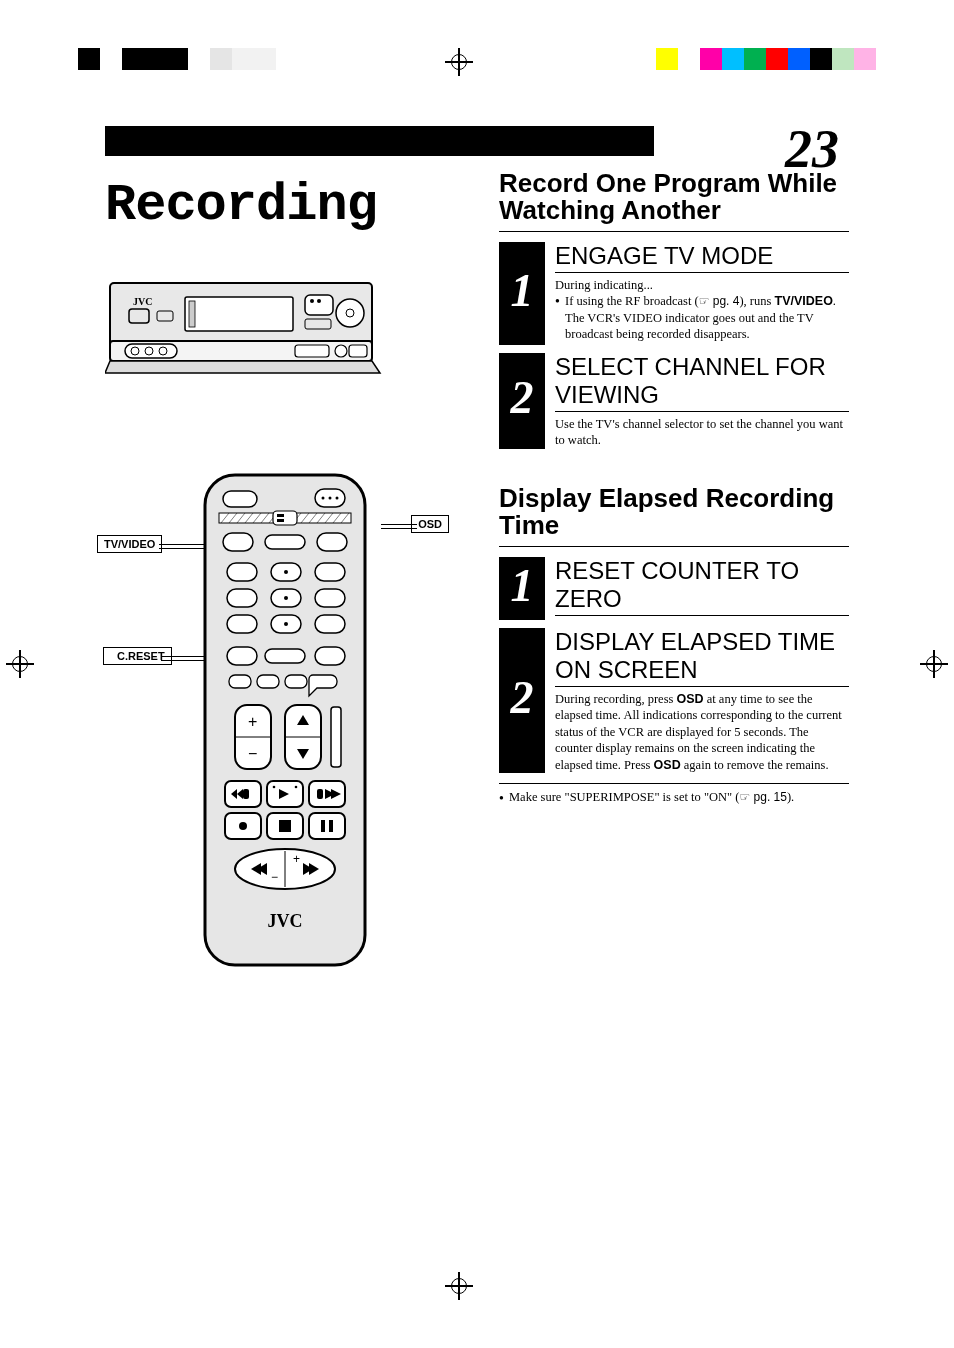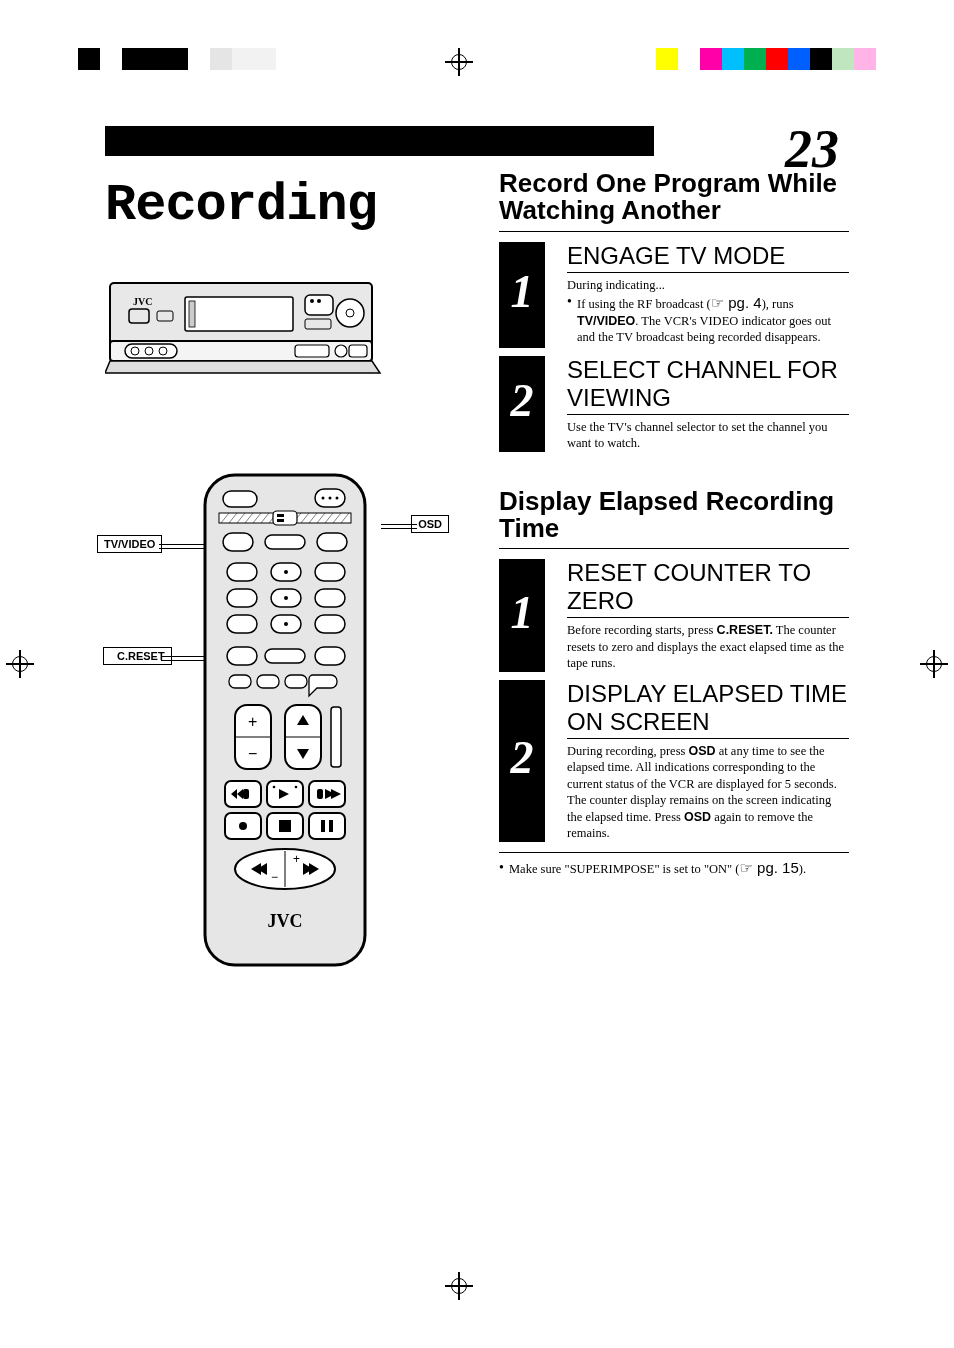--- a/index.html
+++ b/index.html
@@ -88,35 +88,35 @@
   }
   .sec-rule { border:0; border-top:1.5px solid #000; margin: 6px 0 10px; }
 
   .step { display:flex; align-items:stretch; margin-bottom:8px; }
   .step-num {
     width:46px; flex-shrink:0; background:#000; color:#fff;
     display:flex; align-items:center; justify-content:center;
     font-family: Georgia, serif; font-style:italic; font-weight:bold;
     font-size:46px; padding-bottom:6px;
   }
-  .step-body { padding-left:22px; flex:1; }
+  .step-body { padding-left:10px; flex:1; }
   .step-title {
     font-family: Arial, Helvetica, sans-serif;
     font-weight:400; font-size:24px; letter-spacing:0px;
     border-bottom:1px solid #000; padding-bottom:2px; margin-bottom:4px;
   }
   .step-body p, .step-body li {
     font-family: Georgia, 'Times New Roman', serif;
     font-size:12.5px; line-height:1.32;
   }
   .step-body ul { list-style:none; padding:0; margin:0; }
   .step-body li { position:relative; padding-left:10px; margin-bottom:2px; }
   .step-body li::before { content:"●"; position:absolute; left:0; font-size:8px; top:3px; }
   .b { font-weight:bold; font-family: Arial, sans-serif; }
-  .pgref { font-family: Arial, sans-serif; font-size:15px; }
+  .pgref { font-family: Arial, sans-serif; font-size:12px; }
 
   .sec-gap { height:28px; }
   .note-rule { border:0; border-top:1px solid #000; margin:10px 0 6px; }
   .note { font-size:12.5px; padding-left:10px; position:relative; }
   .note::before { content:"●"; position:absolute; left:0; font-size:8px; top:3px; }
 
 </style>
 </head>
 <body>
 
@@ -356,23 +356,20 @@
 
     <div class="sec-gap"></div>
 
     <div class="sec-title">Display Elapsed Recording Time</div>
     <hr class="sec-rule">
 
     <div class="step">
       <div class="step-num">1</div>
       <div class="step-body">
         <div class="step-title">RESET COUNTER TO ZERO</div>
-        <p>
-          <span>Before recording starts, press </span><span class="b">C.RESET.</span><span> The counter resets to zero and displays the exact elapsed time as the tape runs.</span>
-        </p>
       </div>
     </div>
 
     <div class="step">
       <div class="step-num">2</div>
       <div class="step-body">
         <div class="step-title">DISPLAY ELAPSED TIME ON SCREEN</div>
         <p>
           <span>During recording, press </span><span class="b">OSD</span><span> at any time to see the elapsed time. All indications corresponding to the current status of the VCR are displayed for 5 seconds. The counter display remains on the screen indicating the elapsed time. Press </span><span class="b">OSD</span><span> again to remove the remains.</span>
         </p>

